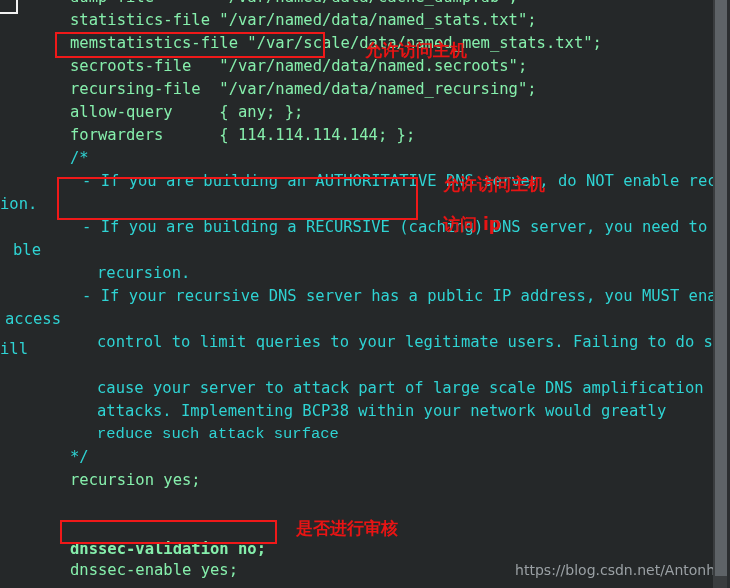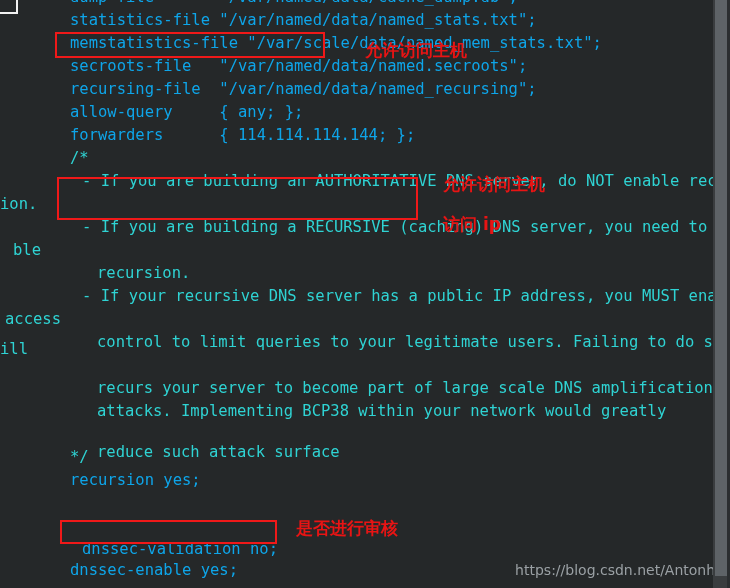--- a/index.html
+++ b/index.html
@@ -27,21 +27,21 @@
     position:absolute;
     left:0;
     height:23px;
     line-height:23px;
     font-size:15.5px;
     letter-spacing:0px;
     white-space:pre;
     color:#d9d9d9;
   }
   .cm{color:#2fd3d3;}
-  .pl{color:#0ea5e9;}
+  .pl{color:#86efac;}
 
   
   .cursor-box{
     position:absolute;
     left:-8px;top:-12px;
     width:26px;height:26px;
     border:2px solid #f2f2f2;
     background:transparent;
     box-sizing:border-box;
   }
@@ -109,28 +109,28 @@
       <div class="line" style="top: 147px; left: 70px;"><span class="cm">/*</span></div>
       <div class="line" style="top: 170px; left: 82px;"><span class="cm">- If you are building an AUTHORITATIVE DNS server, do NOT enable recurs</span></div>
       <div class="line" style="top: 193px; left: 0px;"><span class="cm">ion.</span></div>
       <div class="line" style="top: 216px; left: 82px;"><span class="cm">- If you are building a RECURSIVE (caching) DNS server, you need to ena</span></div>
       <div class="line" style="top: 239px; left: 0px; padding-left: 13px;"><span class="cm">ble</span></div>
       <div class="line" style="top: 262px; left: 97px;"><span class="cm">recursion.</span></div>
       <div class="line" style="top: 285px; left: 82px;"><span class="cm">- If your recursive DNS server has a public IP address, you MUST enable</span></div>
       <div class="line" style="top: 308px; left: 5px;"><span class="cm">access</span></div>
       <div class="line" style="top: 331px; left: 97px;"><span class="cm">control to limit queries to your legitimate users. Failing to do so w</span></div>
       <div class="line" style="top: 338px; left: 0px;"><span class="cm">ill</span></div>
-      <div class="line" style="top: 377px; left: 97px;"><span class="cm">recurs your server to become part of large scale DNS amplification</span></div>
+      <div class="line" style="top: 377px; left: 97px;"><span class="cm">cause your server to attack part of large scale DNS amplification</span></div>
       <div class="line" style="top: 400px; left: 97px;"><span class="cm">attacks. Implementing BCP38 within your network would greatly</span></div>
-      <div class="line" style="top: 441px; left: 97px;"><span class="cm">reduce such attack surface</span></div>
+      <div class="line" style="top: 423px; left: 97px; font-family: Liberation Mono, monospace;"><span class="cm">reduce such attack surface</span></div>
       <div class="line" style="top: 446px; left: 70px;"><span class="cm">*/</span></div>
       <div class="line" style="top: 469px; left: 70px;"><span class="pl">recursion yes;</span></div>
       <div class="line" style="top: 492px; left: 70px;"><span class="pl"> </span></div>
       <div class="line" style="top: 515px; left: 70px; margin-top: 44px;"><span class="pl">dnssec-enable yes;</span></div>
-      <div class="line" style="top: 538px; left: 82px;"><span class="pl">dnssec-validation no;</span></div>
+      <div class="line" style="top: 538px; left: 70px; font-weight: bold;"><span class="pl">dnssec-validation no;</span></div>
       <div class="line" style="top: 561px; left: 70px;"><span class="pl"> </span></div>
       <div class="line" style="top: 584px; left: 70px;"><span class="pl">managed-keys-directory "/var/named/dynamic";</span></div>
     </div>
 
   <div class="cursor-box"></div>
 
   <div id="boxes-layer">
       <div class="redbox" style="left: 55px; top: 32px; width: 270px; height: 26px;"></div>
       <div class="redbox" style="left: 57px; top: 177px; width: 361px; height: 43px;"></div>
       <div class="redbox" style="left: 60px; top: 520px; width: 217px; height: 24px;"></div>

